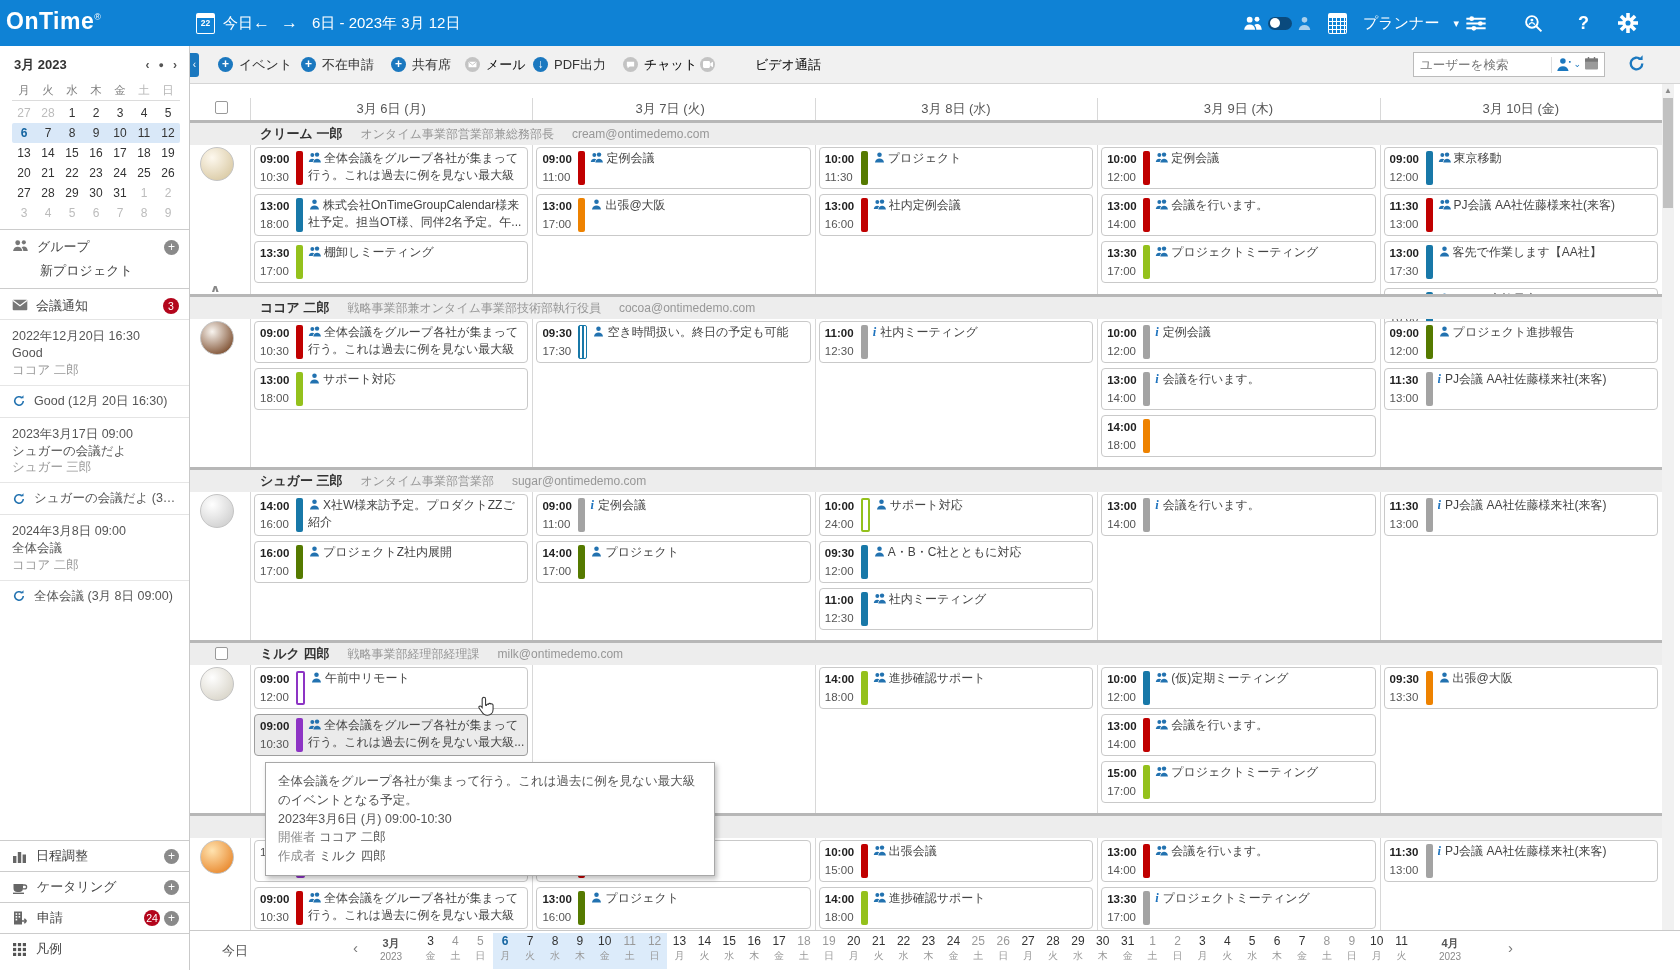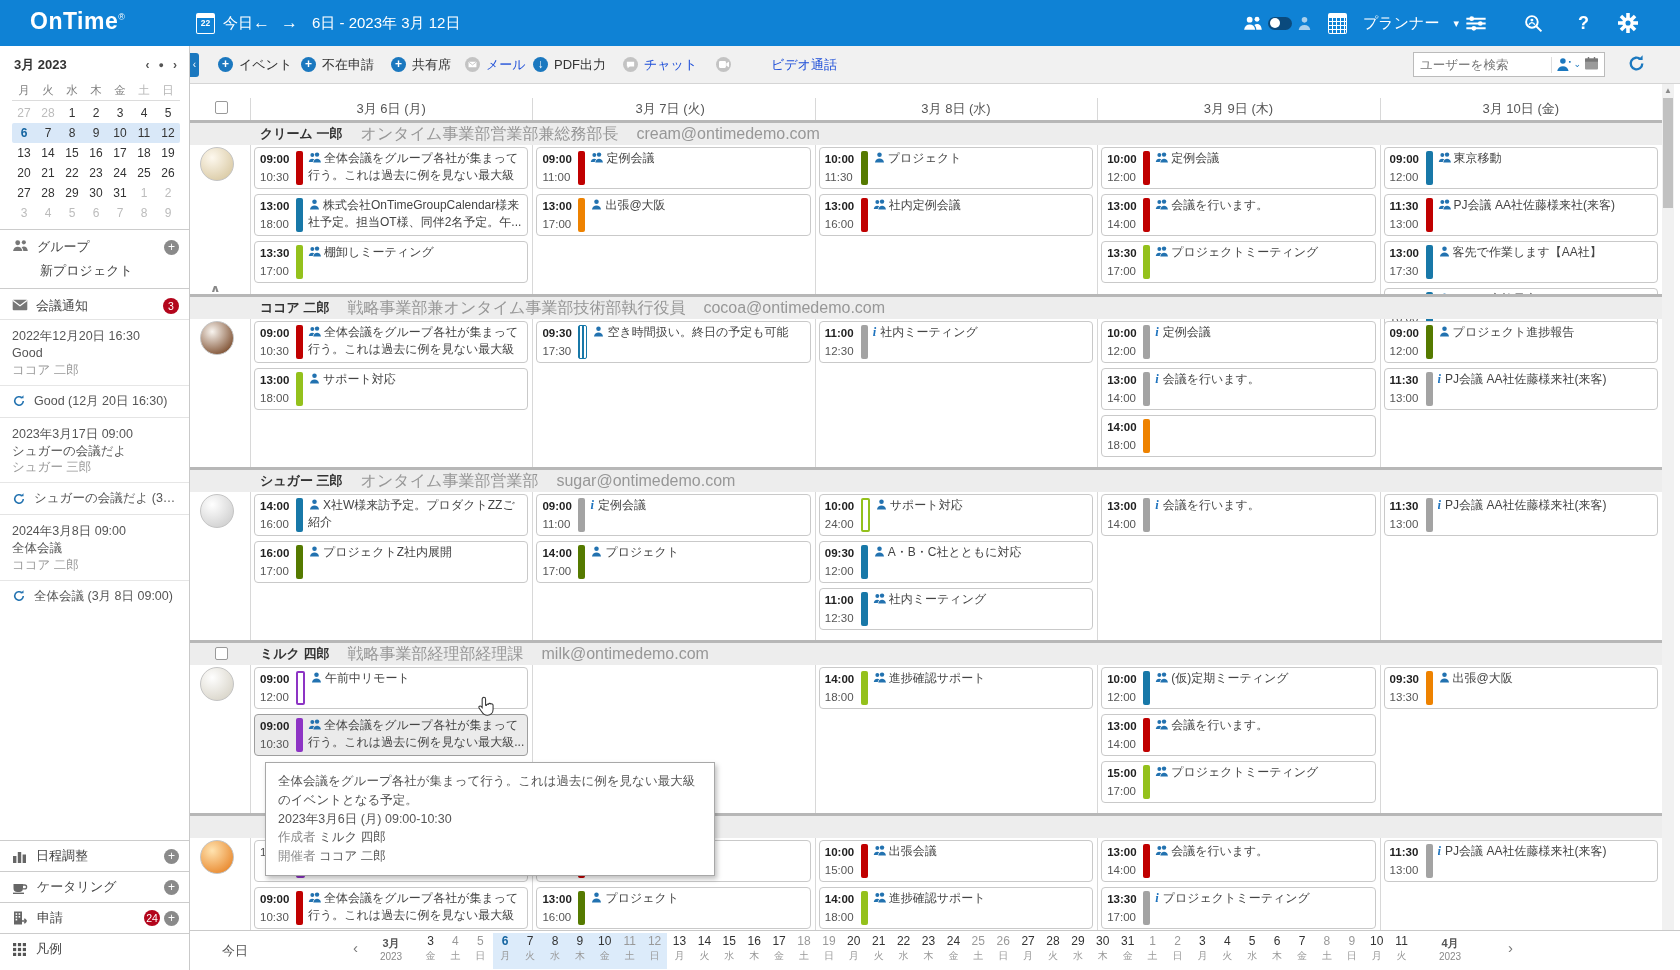--- a/index.html
+++ b/index.html
@@ -1,20 +1,20 @@
 <!DOCTYPE html>
 <html><head>
 <meta charset="utf-8">
 <style>
   html,body{margin:0;padding:0}
   body{width:1680px;height:970px;position:relative;overflow:hidden;background:#fff;
        font-family:"Liberation Sans","DejaVu Sans",sans-serif;-webkit-font-smoothing:antialiased}
   
   .topbar{position:absolute;left:0;top:0;width:1680px;height:46px;background:#0f82d5;color:#fff;z-index:30}
-  .logo{position:absolute;left:30px;top:8px;font-size:23px;font-weight:bold;letter-spacing:.5px}
+  .logo{position:absolute;left:6px;top:8px;font-size:23px;font-weight:bold;letter-spacing:.5px}
   .logo sup{font-size:9px;font-weight:normal}
   .tb-item{position:absolute;top:0;height:46px;display:flex;align-items:center;color:#fff;font-size:15px;cursor:default}
   .cal-ic{width:17px;height:15px;border:1.5px solid #fff;border-top:5px solid #fff;border-radius:2px;
           font-size:8.5px;line-height:10px;text-align:center;color:#fff;font-weight:bold;box-sizing:content-box}
   .cal-grid{width:17px;height:15px;border:1.5px solid #fff;border-top:5px solid #fff;border-radius:2px;box-sizing:content-box;
             background:repeating-linear-gradient(90deg,transparent 0 3px,#fff 3px 4px),repeating-linear-gradient(0deg,transparent 0 3px,#fff 3px 4px)}
   .arrow-btn{font-size:17px;font-weight:bold}
   .toggle{width:24px;height:13px;background:#0a4a7d;border-radius:7px;position:relative}
   .toggle .knob{position:absolute;left:2px;top:1.5px;width:10px;height:10px;border-radius:50%;background:#fff}
   .qmark{font-size:18px;font-weight:bold}
@@ -42,35 +42,35 @@
   .notif .np{color:#999}
   .nreply{border-top:1px solid #e6e6e6;padding:7px 12px;font-size:12.5px;color:#555;display:flex;align-items:center;gap:8px;
           white-space:nowrap;overflow:hidden;text-overflow:ellipsis}
   .sb-tools{position:absolute;left:0;bottom:6px;width:189px}
   .sb-tool{height:30px;border-top:1px solid #ccc;display:flex;align-items:center;gap:9px;padding:0 10px 0 12px;font-size:13px;color:#444}
   
   .main{position:absolute;left:190px;top:46px;width:1490px;height:924px}
   .toolbar{position:absolute;left:0;top:0;width:1490px;height:38px;background:#f1f1f1;border-bottom:1px solid #d5d5d5;box-sizing:border-box}
   .collapse-tab{position:absolute;left:0;top:7px;width:9px;height:24px;background:#1b78bf;color:#fff;font-size:10px;line-height:24px;text-align:center;border-radius:0 3px 3px 0}
   .tbtn{position:absolute;top:0;height:37px;display:flex;align-items:center;gap:6px;font-size:13px;color:#333}
-  .tbtn.dis{color:#1d4ed8}
+  .tbtn.dis{color:#000000}
   .circ{width:15px;height:15px;border-radius:50%;background:#1b78bf;color:#fff;font-size:12px;line-height:14px;text-align:center;font-weight:bold}
   .circ.gray{background:#c3c3c3}
   .searchbox{position:absolute;left:1223px;top:6px;width:192px;height:25px;background:#fff;border:1px solid #bbb;box-sizing:border-box;display:flex;align-items:center}
   .searchbox input{border:0;outline:0;flex:1;min-width:0;font-size:12.5px;color:#555;padding:0 6px;font-family:inherit;background:transparent}
   .sb-sep{width:1px;height:16px;background:#ddd;margin:0 4px}
   
   .grid{position:absolute;left:0;top:38px;width:1490px;height:846px;overflow:hidden;background:#fff}
   .dayhead{position:absolute;top:14px;height:22px;font-size:13px;color:#555;text-align:center;line-height:22px}
   .vline{position:absolute;top:14px;bottom:0;width:1px;background:#d8d8d8}
   .dh-border{position:absolute;top:36px;left:0;width:1472px;height:2px;background:#a9a9a9}
   .rowsep{position:absolute;left:0;width:1472px;height:3px;background:#b7b7b7}
   .band{position:absolute;left:0;width:1472px;height:22px;background:#ededed;display:flex;align-items:center;gap:18px;padding-left:70px;box-sizing:border-box}
   .band .bn{font-size:13px;font-weight:bold;color:#333;white-space:nowrap}
-  .band .br,.band .be{font-size:16px;color:#979797;white-space:nowrap}
+  .band .br,.band .be{font-size:12px;color:#979797;white-space:nowrap}
   .avatar{position:absolute;left:10px;width:34px;height:34px;border-radius:50%;border:1px solid #c4c4c4;box-sizing:border-box}
   .cbox{position:absolute;width:13px;height:13px;border:1px solid #999;border-radius:2px;background:#fff;box-sizing:border-box}
   .card{position:absolute;height:42px;background:#fff;border:1px solid #c9c9c9;border-radius:4px;box-sizing:border-box;
         display:flex;align-items:stretch;overflow:hidden;padding:2px 3px}
   .card.hovered{background:#ebebeb;border-color:#9e9e9e}
   .ctime{width:35px;flex:0 0 auto;font-size:11.5px;line-height:18px;text-align:left;padding-left:2px}
   .ctime .ts{font-weight:bold;color:#222}
   .ctime .te{color:#555}
   .cbar{width:7px;flex:0 0 auto;border-radius:2px;margin:1px 5px 1px 1px}
   .ctitle{flex:1;font-size:12px;color:#444;line-height:17px;overflow:hidden;max-height:35px}
@@ -408,21 +408,21 @@
           <span>PDF出力</span>
         </div>
         <div class="tbtn dis" style="left: 433px;">
           <span class="circ gray" style="display:flex;align-items:center;justify-content:center">
             <svg width="9" height="8" viewBox="0 0 12 11">
               <path d="M1 1h10v6.5H5L2 10V7.5H1z" fill="#fff"></path>
             </svg>
           </span>
           <span>チャット</span>
         </div>
-        <div class="tbtn dis" style="left: 526px; gap: 40px;">
+        <div class="tbtn dis" style="left: 510px; gap: 40px;">
           <span class="circ gray" style="display:flex;align-items:center;justify-content:center">
             <svg width="10" height="7" viewBox="0 0 13 9">
               <rect x="0" y="0" width="9" height="9" rx="1.5" fill="#fff"></rect>
               <path d="M9.5 3 13 .8v7.4L9.5 6z" fill="#fff"></path>
             </svg>
           </span>
           <span>ビデオ通話</span>
         </div>
       </div>
     <div class="searchbox">
@@ -1028,22 +1028,22 @@
           <div class="ts">11:30</div>
           <div class="te">13:00</div>
         </div>
         <div class="cbar" style="background: rgb(163, 163, 163);"></div>
         <div class="ctitle"><span class="iinfo">i</span><span>PJ会議 AA社佐藤様来社(来客)</span></div>
       </div>
       <div class="chev" style="left: 20px; top: 197px;">∧</div>
       <div class="tooltip">
         <div>全体会議をグループ各社が集まって行う。これは過去に例を見ない最大級のイベントとなる予定。</div>
         <div>2023年3月6日 (月) 09:00-10:30</div>
+        <div><span class="tlab">開催者</span> <span>ココア 二郎</span></div>
         <div><span class="tlab">作成者</span> <span>ミルク 四郎</span></div>
-        <div><span class="tlab">開催者</span> <span>ココア 二郎</span></div>
       </div>
       <div class="cursor" style="left: 286px; top: 612px;"><svg width="21" height="21" viewBox="0 0 16 16">
           <path d="M6 1c.8 0 1.3.6 1.3 1.4V7l.6.1c.3-.9 1.1-1 1.6-.8.4-1 1.5-.8 1.9-.2.5-.3 1.6-.2 1.6 1v3.2c0 2.6-1.8 4.3-4.3 4.3-2 0-3.3-.8-4.2-2.4L2.3 9.1c-.6-1 .8-2 1.6-1.2l.8.9V2.4C4.7 1.6 5.2 1 6 1z" fill="#fff" stroke="#333" stroke-width=".8"></path>
         </svg></div>
       <div class="scrollbar">
         <div class="up">▲</div>
         <div class="thumb"></div>
       </div>
     </div>
 

